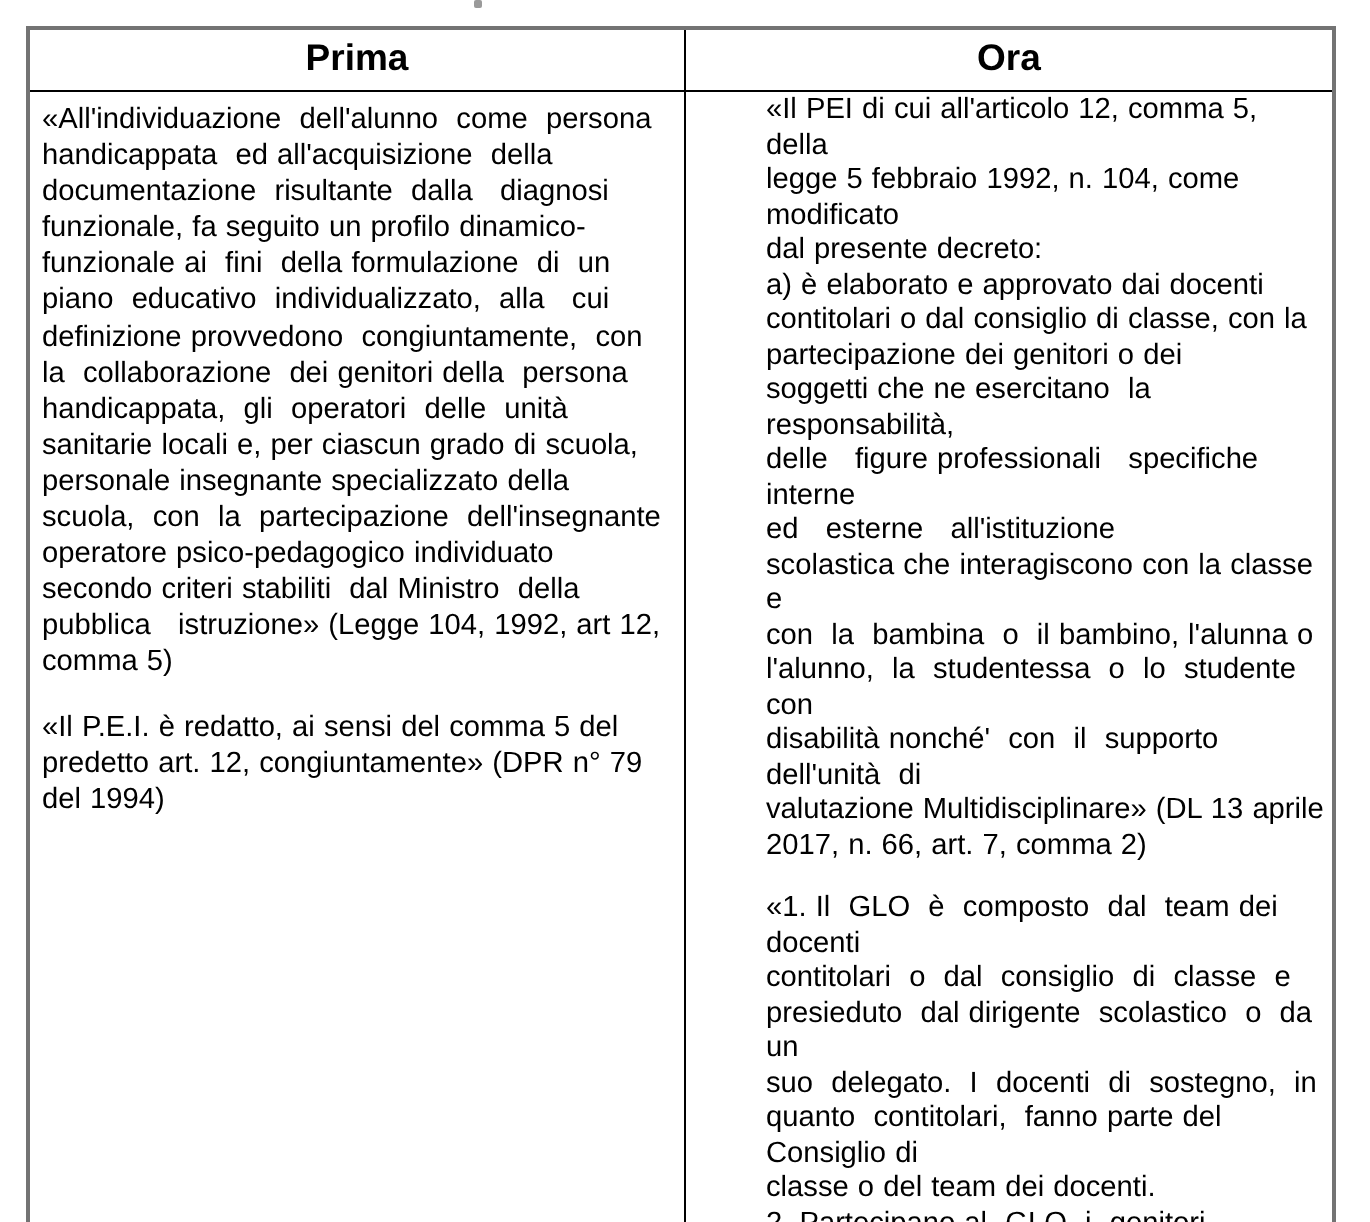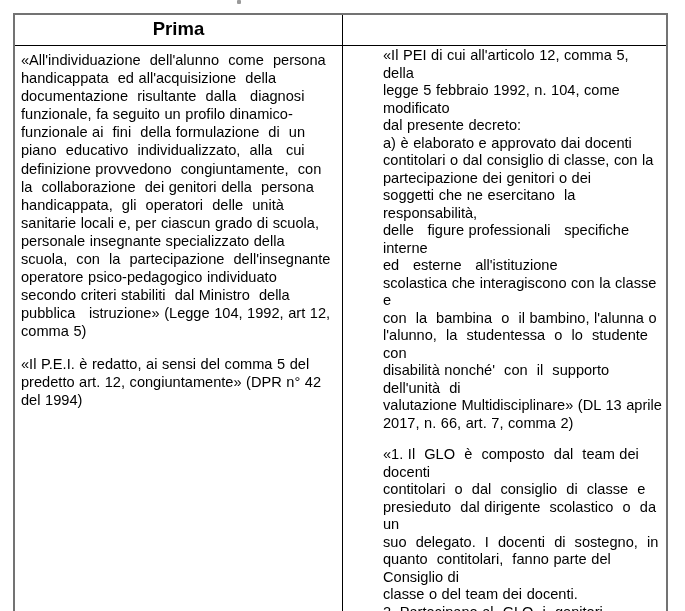--- a/index.html
+++ b/index.html
@@ -78,41 +78,42 @@
   .bcell p:last-child { margin-bottom: 0; }
 </style>
 </head>
 <body>
 
 <div class="top-fragment"></div>
 
 <div class="doc-table">
   <div class="header-row">
     <div class="hcell col-left">Prima</div>
+    <div class="hcell col-right">Ora</div>
   </div>
   <div class="body-row">
     <div class="bcell col-left">
       <p>«All'individuazione  dell'alunno  come  persona
 handicappata  ed all'acquisizione  della
 documentazione  risultante  dalla   diagnosi
 funzionale, fa seguito un profilo dinamico-
 funzionale ai  fini  della formulazione  di  un
 piano  educativo  individualizzato,  alla   cui
 definizione provvedono  congiuntamente,  con
 la  collaborazione  dei genitori della  persona
 handicappata,  gli  operatori  delle  unità
 sanitarie locali e, per ciascun grado di scuola,
 personale insegnante specializzato della
 scuola,  con  la  partecipazione  dell'insegnante
 operatore psico-pedagogico individuato
 secondo criteri stabiliti  dal Ministro  della
 pubblica   istruzione» (Legge 104, 1992, art 12,
 comma 5)</p>
       <p>«Il P.E.I. è redatto, ai sensi del comma 5 del
-predetto art. 12, congiuntamente» (DPR n° 42
+predetto art. 12, congiuntamente» (DPR n° 79
 del 1994)</p>
     </div>
     <div class="bcell col-right">
       <p>«Il PEI di cui all'articolo 12, comma 5, della
 legge 5 febbraio 1992, n. 104, come modificato
 dal presente decreto:
 a) è elaborato e approvato dai docenti
 contitolari o dal consiglio di classe, con la
 partecipazione dei genitori o dei
 soggetti che ne esercitano  la   responsabilità,

